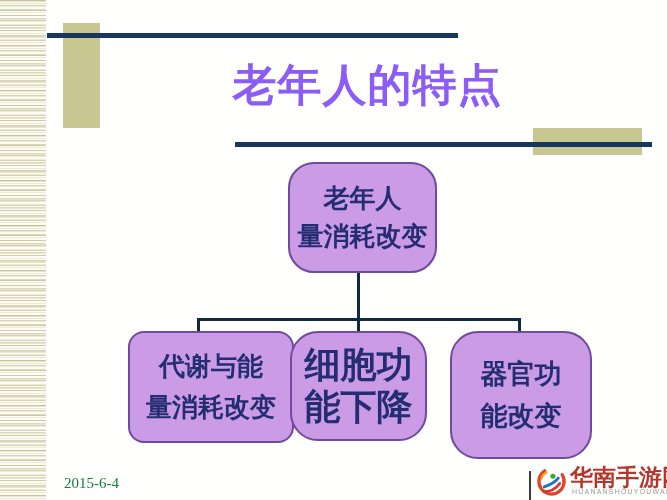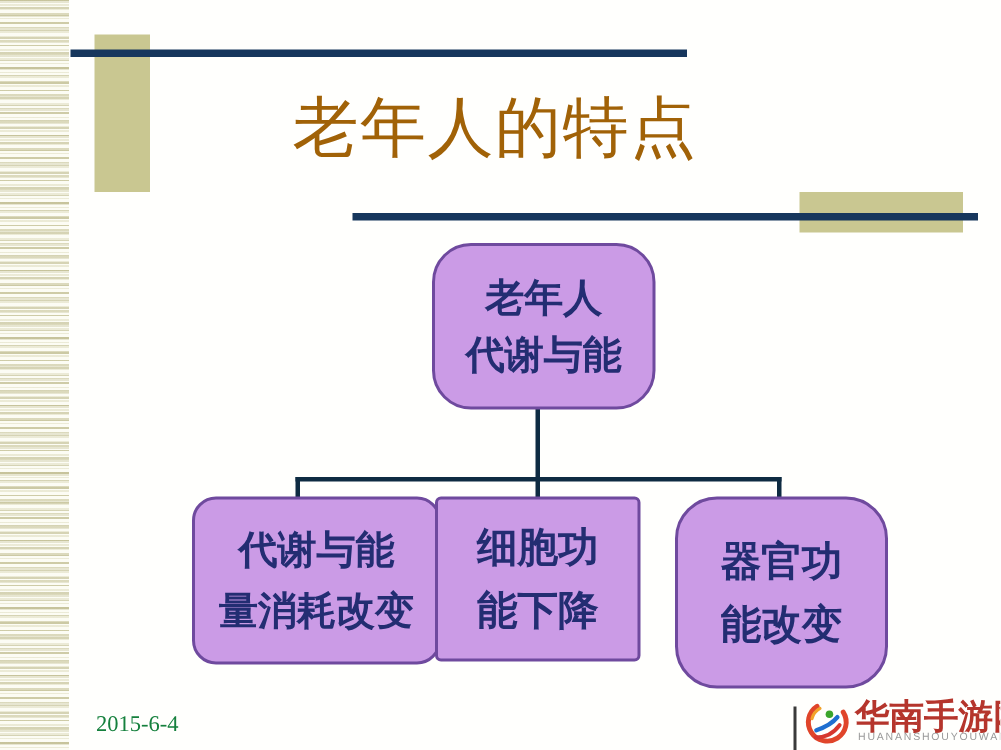--- a/index.html
+++ b/index.html
@@ -18,42 +18,42 @@
       repeating-linear-gradient(to bottom, rgba(205,202,160,0.35) 0 1px, rgba(0,0,0,0) 1px 3px);
   }
   .tan-rect{position:absolute;background:#c9c791;}
   .tan-rect.top-left{left:63px;top:23px;width:37px;height:105px;}
   .tan-rect.mid-right{left:533px;top:128px;width:109px;height:27px;}
   .navy-rule{position:absolute;height:5px;background:#17375d;z-index:2;}
   .navy-rule.upper{left:47px;top:33px;width:411px;}
   .navy-rule.lower{left:235px;top:142px;width:417px;}
   .slide-title{
     position:absolute;left:195px;top:56px;width:345px;
-    font-size:44px;font-weight:normal;color:#a16207;
+    text-align:center;font-size:44px;font-weight:bold;color:#8b5cf6;
     letter-spacing:1px;white-space:nowrap;
   }
   
   .conn{position:absolute;background:#0e2b42;}
   .conn.stem{left:357px;top:272px;width:3px;height:48px;}
   .conn.hbar{left:197px;top:318px;width:324px;height:3px;}
   .conn.drop-left{left:197px;top:318px;width:3px;height:15px;}
   .conn.drop-mid{left:357px;top:318px;width:3px;height:15px;}
   .conn.drop-right{left:518px;top:318px;width:3px;height:15px;}
   
   .node{
     position:absolute;display:flex;align-items:center;justify-content:center;
     background:#cb9be6;border:2px solid #6f4a9e;box-sizing:border-box;
     color:#232d72;font-weight:bold;text-align:center;white-space:pre-line;
   }
   .node.root{left:288px;top:162px;width:149px;height:111px;border-radius:26px;
     font-size:26px;line-height:38px;}
   .node.child-1{left:128px;top:331px;width:166px;height:112px;border-radius:16px;
     font-size:26px;line-height:41px;}
-  .node.child-2{left:290px;top:331px;width:137px;height:110px;border-radius:4px;
-    font-size:27px;line-height:42px;align-items:center;}
+  .node.child-2{left:290px;top:331px;width:137px;height:110px;border-radius:28px;
+    font-size:36px;line-height:42px;align-items:center;}
   .node.child-3{left:450px;top:331px;width:142px;height:128px;border-radius:28px;
     font-size:27px;line-height:42px;}
   .date-stamp{
     position:absolute;left:64px;top:475px;font-size:15px;color:#15803d;
   }
   
   .logo{position:absolute;left:526px;top:462px;width:141px;height:38px;cursor:pointer;}
   .logo-divider{position:absolute;left:3px;top:9px;width:2px;height:29px;background:#3a3a3a;}
   .logo-icon{position:absolute;left:10px;top:4px;width:31px;height:31px;}
   .logo-brand{
@@ -83,21 +83,21 @@
   <div class="navy-rule lower"></div>
 
   <div class="conn stem"></div>
   <div class="conn hbar"></div>
   <div class="conn drop-left"></div>
   <div class="conn drop-mid"></div>
   <div class="conn drop-right"></div>
 
   <div class="node root">
     <span>老年人
-代谢与能</span>
+量消耗改变</span>
   </div>
   <div class="node child-1">
     <span>代谢与能
 量消耗改变</span>
   </div>
   <div class="node child-2">
     <span>细胞功
 能下降</span>
   </div>
   <div class="node child-3">

